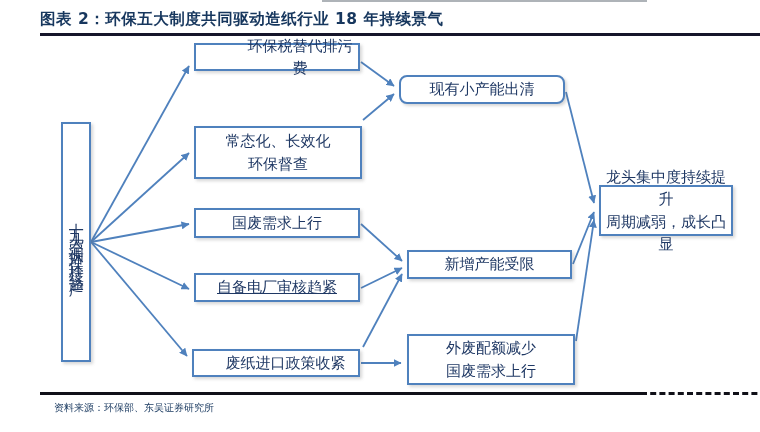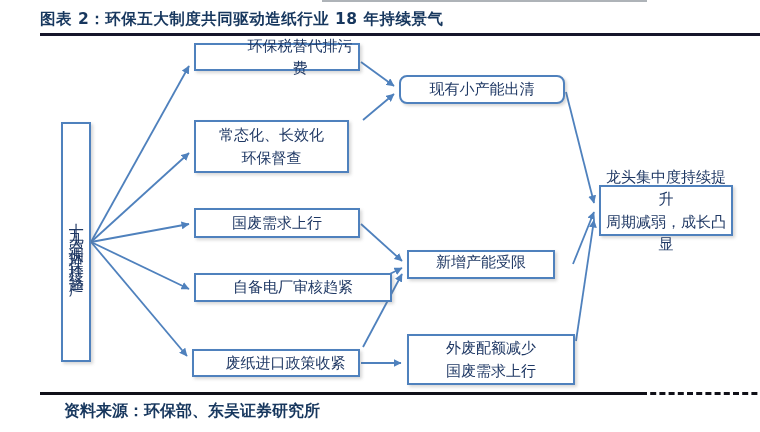--- a/index.html
+++ b/index.html
@@ -23,37 +23,37 @@
     display:flex;align-items:center;justify-content:center;text-align:center;
     white-space:pre-line;
     box-shadow:2px 2px 3px rgba(110,110,110,0.28);
   }
   .node-root{
     left:29px;top:122px;width:30px;height:240px;
     writing-mode:vertical-rl;text-orientation:upright;
     letter-spacing:6px;font-size:15px;padding-top:4px;
   }
   .node-p1{left:162px;top:43px;width:166px;height:28px;padding-left:46px;}
-  .node-p2{left:162px;top:120px;width:155px;height:53px;}
+  .node-p2{left:162px;top:126px;width:168px;height:53px;}
   .node-p3{left:162px;top:208px;width:166px;height:30px;}
-  .node-p4{left:162px;top:273px;width:198px;height:29px;}
+  .node-p4{left:162px;top:273px;width:166px;height:29px;text-decoration:underline;}
   .node-p5{left:160px;top:349px;width:168px;height:28px;padding-left:19px;}
   .node-m1{left:367px;top:75px;width:166px;height:29px;border-radius:8px;}
-  .node-m2{left:375px;top:250px;width:148px;height:29px;font-family:Liberation Mono, monospace;}
+  .node-m2{left:375px;top:250px;width:165px;height:29px;}
   .node-m3{left:375px;top:334px;width:168px;height:51px;}
   .node-out{left:567px;top:185px;width:134px;height:51px;}
   
   svg.connectors{position:absolute;left:0;top:0;width:760px;height:432px;}
   svg.connectors line{stroke:#4F81BD;stroke-width:1.8;}
   
   .bottom-rule-solid{position:absolute;left:8px;top:392px;width:601px;height:3px;background:#101018;}
   .bottom-rule-dashed{position:absolute;left:609px;top:392px;width:144px;height:0;border-top:3px dashed #101018;}
   .source-text{
-    position:absolute;left:32px;top:401px;
-    font-size:16px;font-weight:bold;color:#17375E;white-space:nowrap;
+    position:absolute;left:22px;top:401px;
+    font-size:10px;font-weight:normal;color:#17375E;white-space:nowrap;
   }
   
   .edge-right{position:absolute;right:0;top:0;width:6px;height:432px;background:#0b0b0b;}
   .edge-top{position:absolute;left:290px;top:0;width:325px;height:2px;background:#9aa0a6;opacity:.8;}
   .watermark{
     position:absolute;left:575px;top:355px;width:170px;height:40px;
     color:#bfc4c9;opacity:.25;font-size:20px;font-weight:bold;
     display:flex;align-items:center;justify-content:center;overflow:hidden;
   }
 </style>

